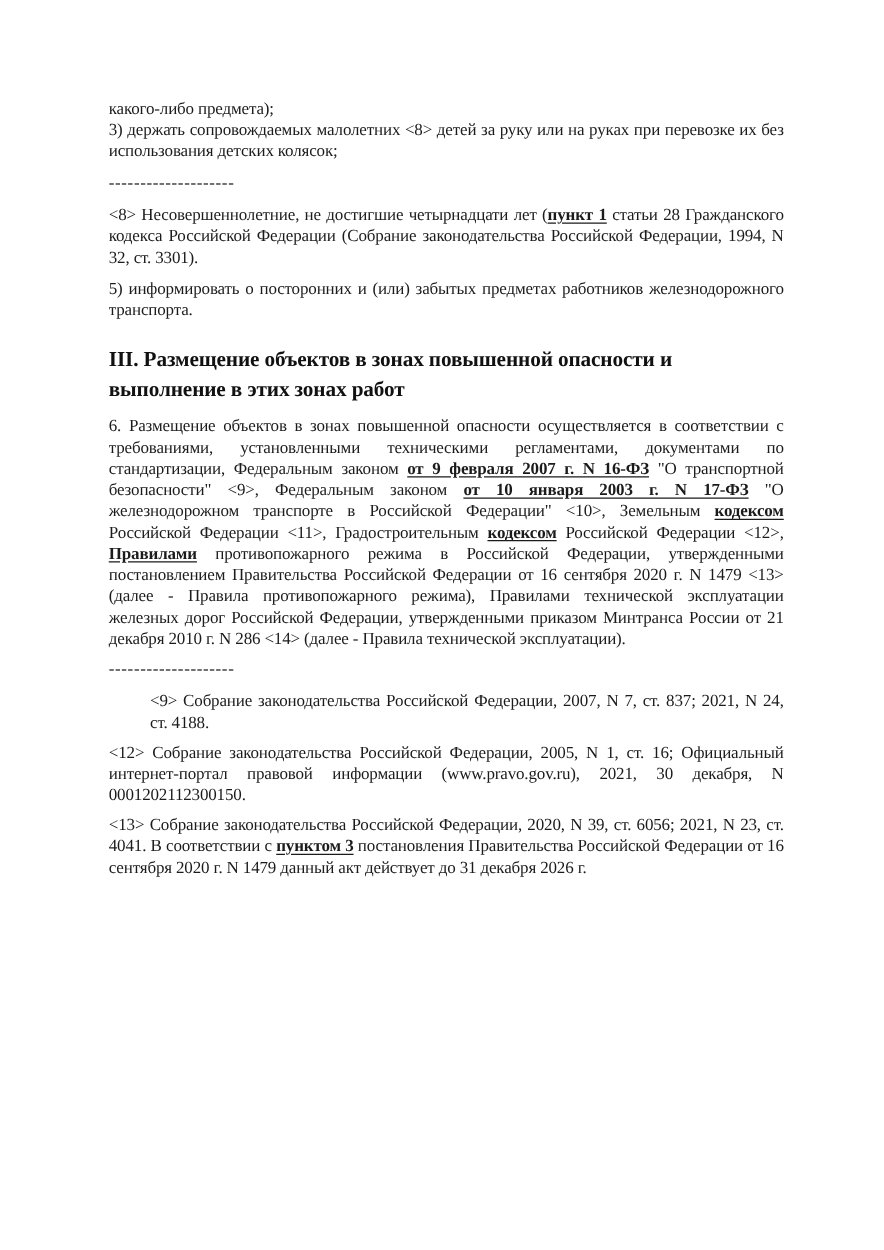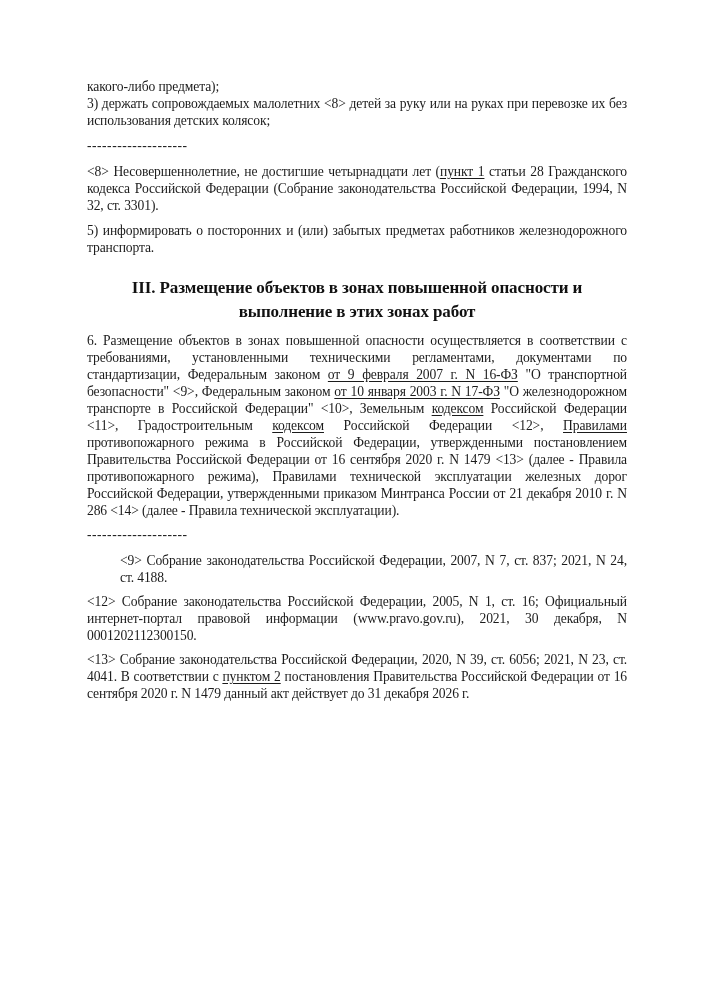--- a/index.html
+++ b/index.html
@@ -37,29 +37,30 @@
     line-height: 17px;
     letter-spacing: 0.5px;
     text-align: left;
     color: #1b1b1b;
   }
   .heading {
     margin: 0;
     font-size: 17px;
     line-height: 24px;
     font-weight: bold;
-    text-align: center;
+    text-align: left;
     letter-spacing: -0.1px;
     color: #111111;
   }
   .link {
     text-decoration: underline;
     text-underline-offset: 2px;
     color: #1b1b1b;
     cursor: pointer;
+    font-weight: bold;
   }
   
   .mt-item3   { }
   .mt-sep1    { margin-top: 8px; }
   .mt-fn8     { margin-top: 9px; }
   .mt-item4   { margin-top: 26px; }
   .mt-item5   { margin-top: 8px; }
   .mt-head    { margin-top: 20px; }
   .mt-para6   { margin-top: 8px; }
   .mt-sep2    { margin-top: 7px; }
@@ -100,18 +101,18 @@
     <p class="para mt-para6"><span>6. Размещение объектов в зонах повышенной опасности осуществляется в соответствии с требованиями, установленными техническими регламентами, документами по стандартизации, Федеральным законом </span><span class="link">от 9 февраля 2007 г. N 16-ФЗ</span><span> "О транспортной безопасности" &lt;9&gt;, Федеральным законом </span><span class="link">от 10 января 2003 г. N 17-ФЗ</span><span> "О железнодорожном транспорте в Российской Федерации" &lt;10&gt;, Земельным </span><span class="link">кодексом</span><span> Российской Федерации &lt;11&gt;, Градостроительным </span><span class="link">кодексом</span><span> Российской Федерации &lt;12&gt;, </span><span class="link">Правилами</span><span> противопожарного режима в Российской Федерации, утвержденными постановлением Правительства Российской Федерации от 16 сентября 2020 г. N 1479 &lt;13&gt; (далее - Правила противопожарного режима), Правилами технической эксплуатации железных дорог Российской Федерации, утвержденными приказом Минтранса России от 21 декабря 2010 г. N 286 &lt;14&gt; (далее - Правила технической эксплуатации).</span></p>
 
     <p class="sep mt-sep2">--------------------</p>
 
     <p class="para mt-fn9">&lt;9&gt; Собрание законодательства Российской Федерации, 2007, N 7, ст. 837; 2021, N 24, ст. 4188.</p>
 
 
 
     <p class="para mt-fn12">&lt;12&gt; Собрание законодательства Российской Федерации, 2005, N 1, ст. 16; Официальный интернет-портал правовой информации (www.pravo.gov.ru), 2021, 30 декабря, N 0001202112300150.</p>
 
-    <p class="para mt-fn13"><span>&lt;13&gt; Собрание законодательства Российской Федерации, 2020, N 39, ст. 6056; 2021, N 23, ст. 4041. В соответствии с </span><span class="link">пунктом 2</span><span> постановления Правительства Российской Федерации от 16 сентября 2020 г. N 1479 данный акт действует до 31 декабря 2026 г.</span></p>
+    <p class="para mt-fn13"><span>&lt;13&gt; Собрание законодательства Российской Федерации, 2020, N 39, ст. 6056; 2021, N 23, ст. 4041. В соответствии с </span><span class="link">пунктом 3</span><span> постановления Правительства Российской Федерации от 16 сентября 2020 г. N 1479 данный акт действует до 31 декабря 2026 г.</span></p>
 
   </div>
 
   <div class="bottom-edge"></div>
 </div>
 
 </body></html>

